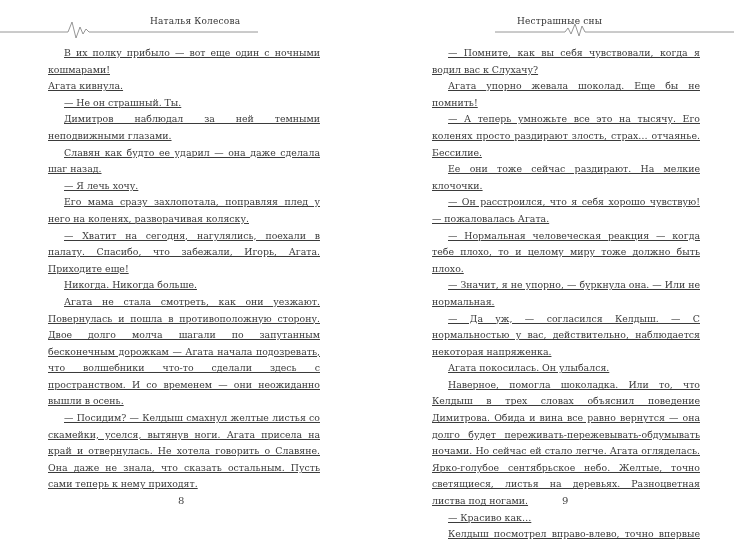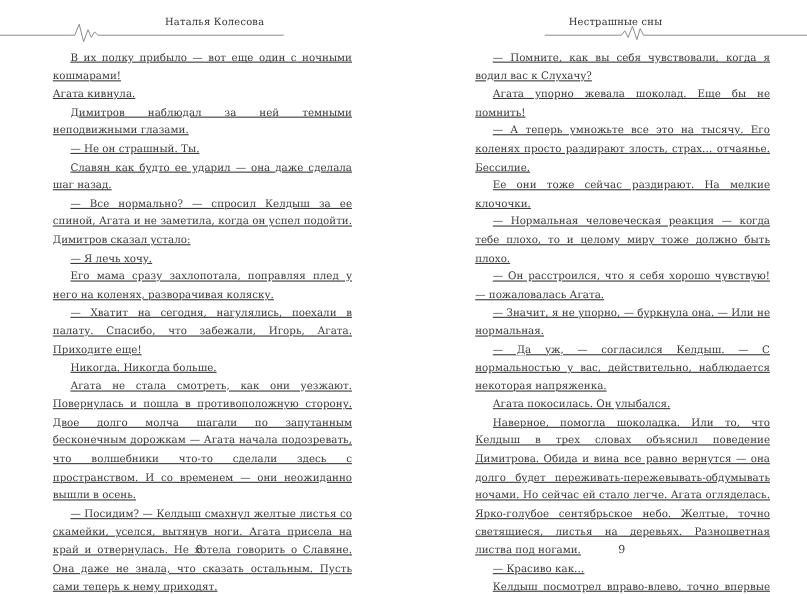--- a/index.html
+++ b/index.html
@@ -26,24 +26,23 @@
 <div class="page left">
   <div class="header" style="left:0; width:260px;text-align:center;">
     <svg width="260" height="24">
       <polyline points="0,14 64,14 68,14 72,4 76,20 80,9 83,16 86,11 89,14 258,14" fill="none" stroke="#8a8a8a" stroke-width="0.9"></polyline>
     </svg>
     <span class="running-title" style="left:150px; top:-2px;">Наталья Колесова</span>
   </div>
   <div class="text" id="left-body">
       <p>В их полку прибыло — вот еще один с ночными кошмарами!</p>
       <p class="noindent">Агата кивнула.</p>
+      <p>— Не он страшный. Ты.</p>
       <p>Димитров наблюдал за ней темными неподвижными глазами.</p>
-      <p>— Не он страшный. Ты.</p>
       <p>Славян как будто ее ударил — она даже сделала шаг назад.</p>
-      <p>— Все нормально? — спросил Келдыш за ее спиной, Агата и не заметила, когда он успел подойти. Димитров сказал устало:</p>
       <p>— Я лечь хочу.</p>
       <p>Его мама сразу захлопотала, поправляя плед у него на коленях, разворачивая коляску.</p>
       <p>— Хватит на сегодня, нагулялись, поехали в палату. Спасибо, что забежали, Игорь, Агата. Приходите еще!</p>
       <p>Никогда. Никогда больше.</p>
       <p>Агата не стала смотреть, как они уезжают. Повернулась и пошла в противоположную сторону. Двое долго молча шагали по запутанным бесконечным дорожкам — Агата начала подозревать, что волшебники что-то сделали здесь с пространством. И со временем — они неожиданно вышли в осень.</p>
       <p>— Посидим? — Келдыш смахнул желтые листья со скамейки, уселся, вытянув ноги. Агата присела на край и отвернулась. Не хотела говорить о Славяне. Она даже не знала, что сказать остальным. Пусть сами теперь к нему приходят.</p>
     </div>
   <div class="folio">8</div>
 </div>
 
@@ -54,22 +53,22 @@
     </svg>
   </div>
   <div class="header" style="left:128px; width:0;">
     <span class="running-title" style="left:22px; top:-2px;">Нестрашные сны</span>
   </div>
   <div class="text" id="right-body">
       <p>— Помните, как вы себя чувствовали, когда я водил вас к Слухачу?</p>
       <p>Агата упорно жевала шоколад. Еще бы не помнить!</p>
       <p>— А теперь умножьте все это на тысячу. Его коленях просто раздирают злость, страх… отчаянье. Бессилие.</p>
       <p>Ее они тоже сейчас раздирают. На мелкие клочочки.</p>
+      <p>— Он расстроился, что я себя хорошо чувствую! — пожаловалась Агата.</p>
       <p>— Нормальная человеческая реакция — когда тебе плохо, то и целому миру тоже должно быть плохо.</p>
-      <p>— Он расстроился, что я себя хорошо чувствую! — пожаловалась Агата.</p>
       <p>— Значит, я не упорно, — буркнула она. — Или не нормальная.</p>
       <p>— Да уж, — согласился Келдыш. — С нормальностью у вас, действительно, наблюдается некоторая напряженка.</p>
       <p>Агата покосилась. Он улыбался.</p>
       <p>Наверное, помогла шоколадка. Или то, что Келдыш в трех словах объяснил поведение Димитрова. Обида и вина все равно вернутся — она долго будет переживать-пережевывать-обдумывать ночами. Но сейчас ей стало легче. Агата огляделась. Ярко-голубое сентябрьское небо. Желтые, точно светящиеся, листья на деревьях. Разноцветная листва под ногами.</p>
       <p>— Красиво как…</p>
       <p>Келдыш посмотрел вправо-влево, точно впервые заметил, где они находятся. Поднялся.</p>
     </div>
   <div class="folio">9</div>
 </div>
 

